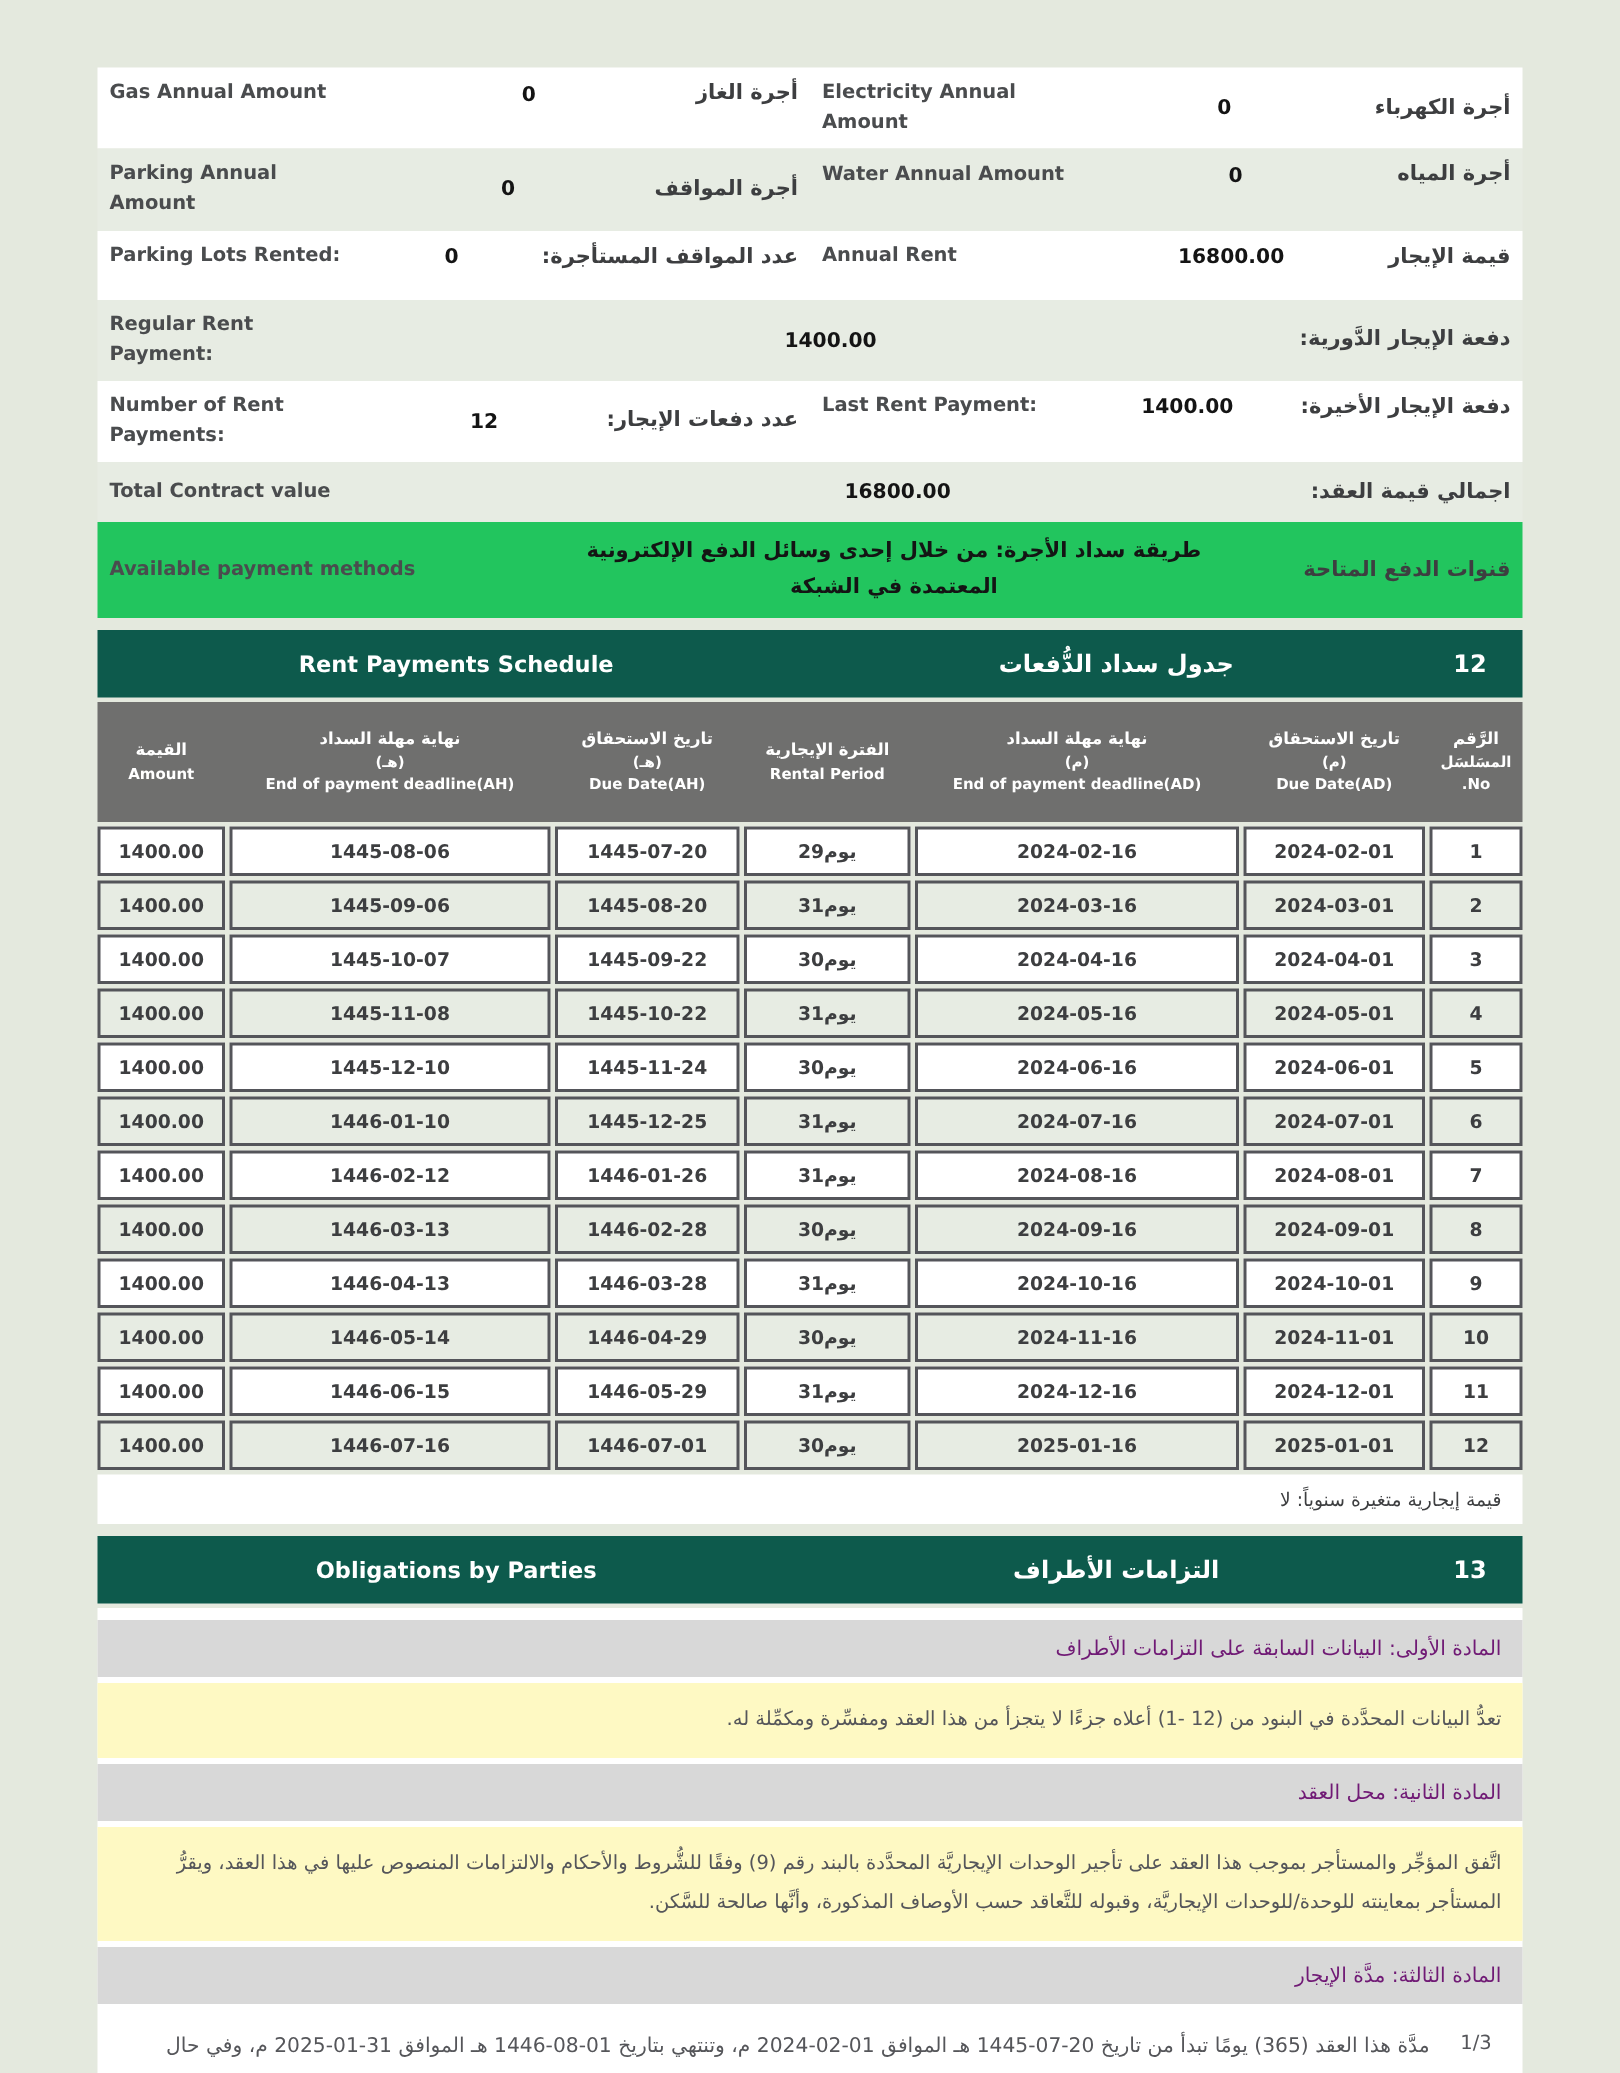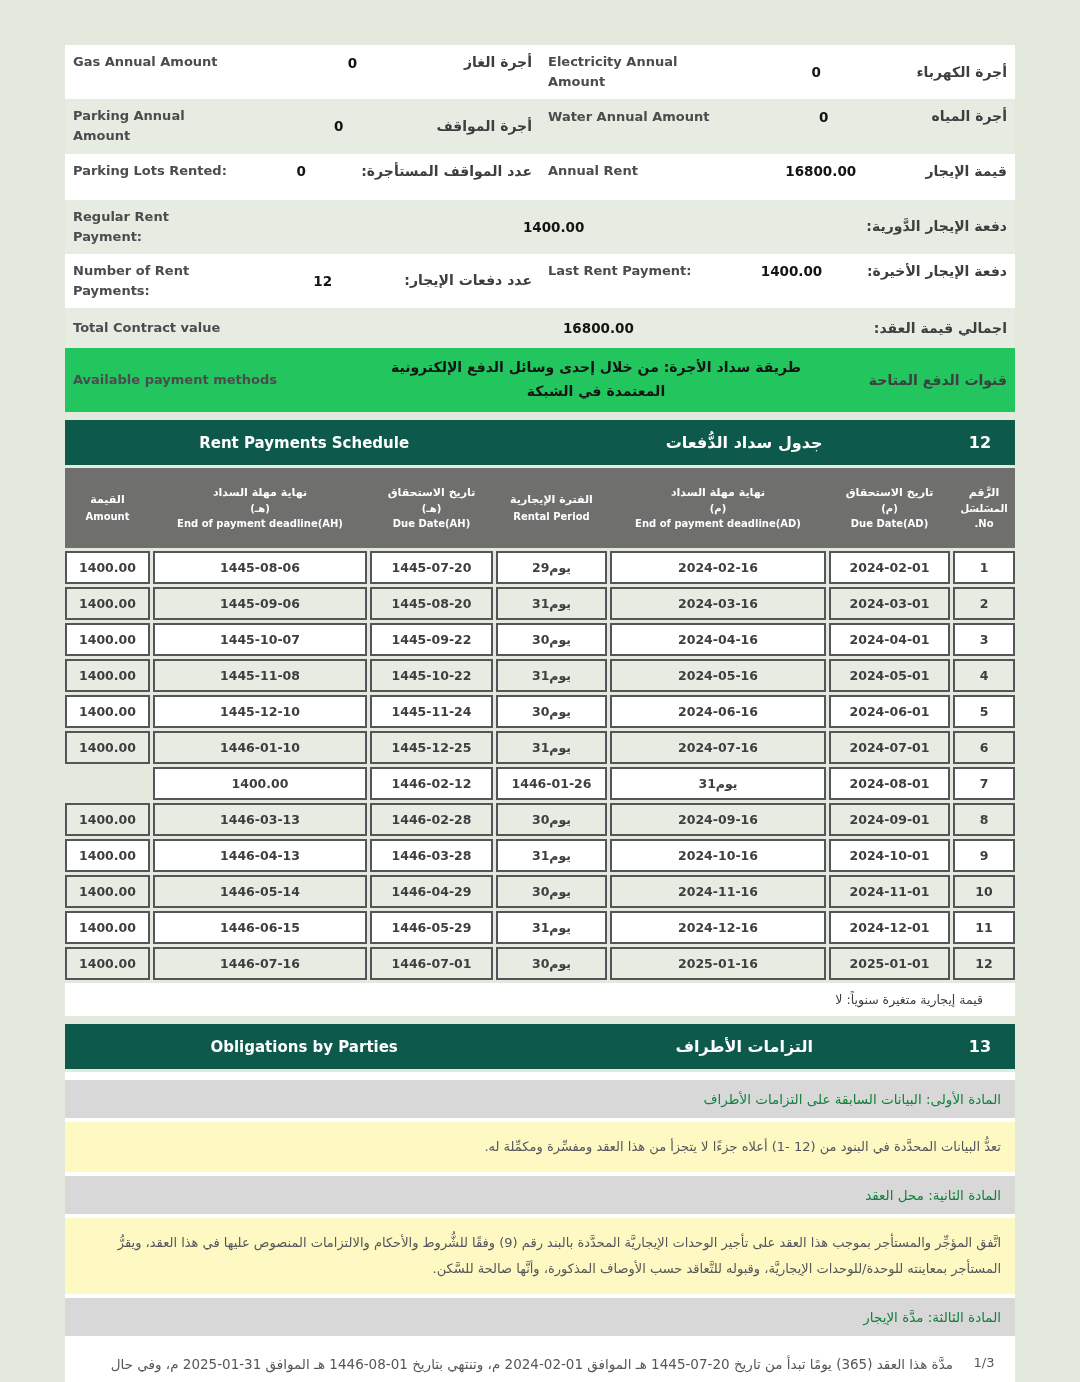--- a/index.html
+++ b/index.html
@@ -33,27 +33,27 @@
     background:#6f6f6e; color:#ffffff; padding:10px 0; min-height:80px; align-items:center; }
   .hcell { text-align:center; padding:0 3px; }
   .hcell .h-ar  { font-size:11px; font-weight:bold; line-height:1.6; }
   .hcell .h-sub { font-size:10px; font-weight:bold; line-height:1.5; }
   .hcell .h-en  { direction:ltr; font-size:10px; font-weight:bold; line-height:1.6; }
   .pt-row { display:grid; grid-template-columns:var(--cols); gap:3px; margin-top:3px; }
   .pt-cell { border:2px solid #54555a; background:#ffffff; height:33px; line-height:29px;
     text-align:center; font-size:12.5px; font-weight:bold; color:#3d3e40; overflow:hidden; }
   #pt-body .pt-row:nth-child(even) .pt-cell { background:#e7ece3; }
   .pt-cell.ltr { direction:ltr; }
-  .table-note { margin-top:3px; background:#ffffff; padding:9px 32px; text-align:right;
+  .table-note { margin-top:3px; background:#ffffff; padding:9px 14px; text-align:right;
     font-size:12.5px; color:#3d3e40; }
 
   
   .obligations-body { margin-top:3px; background:#ffffff; padding:4px 0 14px 0; }
   .article-heading { background:#d8d8d8; margin:4px 0; padding:11px 14px; text-align:right;
-    font-size:13.5px; color:#15803d; }
+    font-size:13.5px; color:#701a75; }
   .article-text { background:#fef9c3; padding:12px 14px; text-align:right;
     font-size:13px; color:#55565a; line-height:2.0; }
   .num-ltr { direction:ltr; unicode-bidi:isolate; }
   .clauses { padding:10px 14px 2px 14px; }
   .clause { display:flex; direction:rtl; gap:14px; margin-bottom:12px; align-items:flex-start; }
   .clause-no { flex:0 0 34px; direction:ltr; text-align:center; font-size:13px; color:#55565a; line-height:2.0; }
   .clause-text { flex:1 1 auto; text-align:right; font-size:13.5px; color:#55565a; line-height:2.1; }
 </style>
 </head>
 <body>
@@ -225,20 +225,21 @@
           <div class="pt-cell ltr">2024-07-01</div>
           <div class="pt-cell ltr">2024-07-16</div>
           <div class="pt-cell ltr">31يوم</div>
           <div class="pt-cell ltr">1445-12-25</div>
           <div class="pt-cell ltr">1446-01-10</div>
           <div class="pt-cell ltr">1400.00</div>
         </div>
         <div class="pt-row">
           <div class="pt-cell">7</div>
           <div class="pt-cell ltr">2024-08-01</div>
+          <div class="pt-cell ltr">2024-08-16</div>
           <div class="pt-cell ltr">31يوم</div>
           <div class="pt-cell ltr">1446-01-26</div>
           <div class="pt-cell ltr">1446-02-12</div>
           <div class="pt-cell ltr">1400.00</div>
         </div>
         <div class="pt-row">
           <div class="pt-cell">8</div>
           <div class="pt-cell ltr">2024-09-01</div>
           <div class="pt-cell ltr">2024-09-16</div>
           <div class="pt-cell ltr">30يوم</div>

